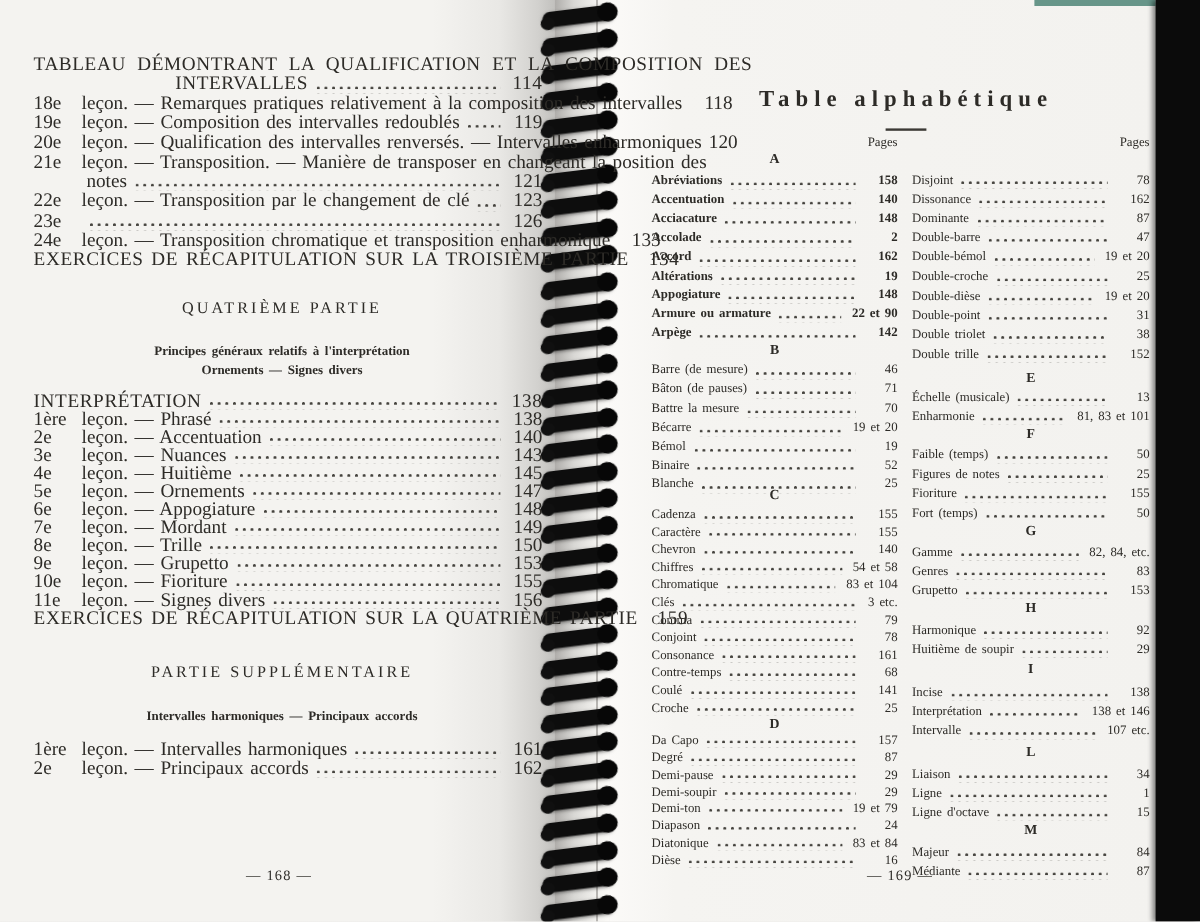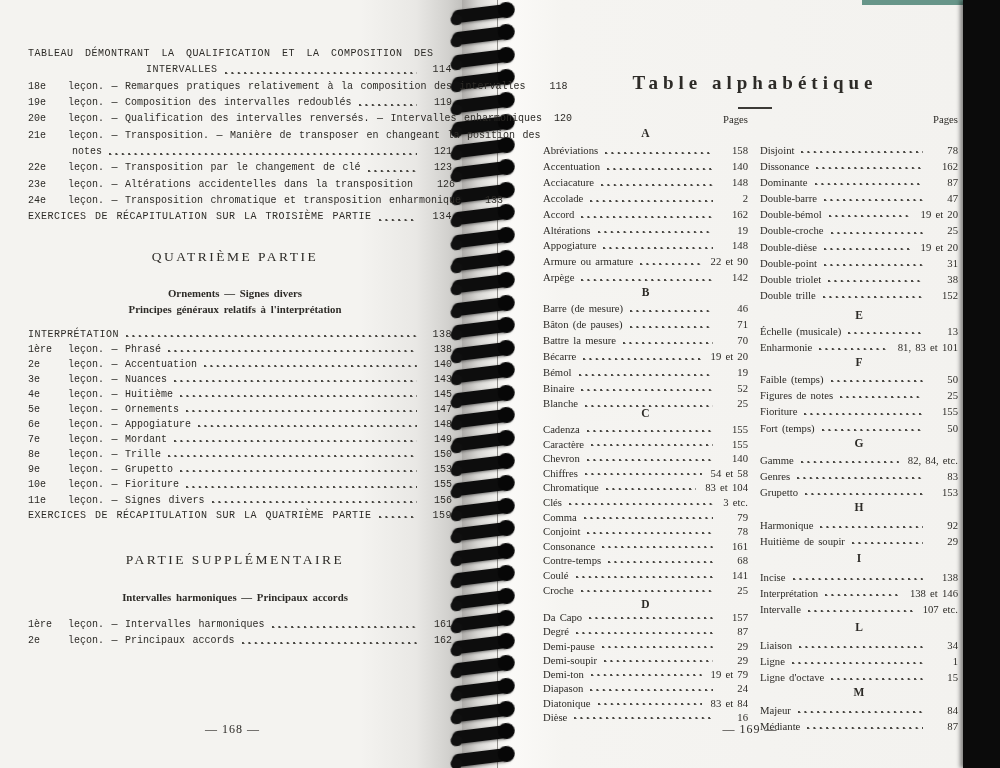--- a/index.html
+++ b/index.html
@@ -22,21 +22,21 @@
     box-shadow:-3px 0 4px rgba(0,0,0,.45);}
   .teal-strip{left:862px;top:0;width:101px;height:5px;background:#4d8577;opacity:.85;}
   .page-edge-line{left:497px;top:0;width:1px;height:768px;background:#908e8a;}
   
   .coil{position:absolute;left:452px;width:60px;height:13px;background:#0d0d0d;
     border-radius:7px;transform:rotate(-7deg);filter:blur(.4px);
     box-shadow:0 1px 3px rgba(20,20,20,.55);}
   .coil .knob-r{position:absolute;right:-3px;top:-2px;width:17px;height:16px;border-radius:50%;background:#070707;}
   .coil .knob-l{position:absolute;left:-2px;bottom:-2px;width:12px;height:11px;border-radius:50%;background:#101010;}
   
-  .toc-block{left:28px;width:424px;font-size:10px;font-family:Liberation Mono, monospace;}
+  .toc-block{left:28px;width:424px;font-size:16px;}
   .lrow{display:flex;align-items:baseline;word-spacing:1.5px;}
   .lrow .num{flex:0 0 40px;}
   .lrow .txt{flex:0 0 auto;white-space:nowrap;}
   .lrow.caps{letter-spacing:.5px;word-spacing:2px;}
   .lrow.spread{word-spacing:5px;}
   .leader{flex:1 1 0;min-width:0;height:10px;align-self:flex-end;margin:0 5px 1px 7px;
     background-image:radial-gradient(circle at 1.2px 1.2px,#46443f 1.05px,rgba(0,0,0,0) 1.25px);
     background-size:6.4px 6px;background-repeat:repeat-x;background-position:left bottom;}
   .spacer{flex:1 1 0;min-width:0;}
   .pg{flex:0 0 auto;min-width:26px;text-align:right;margin-left:4px;}
@@ -244,41 +244,40 @@
       <span class="pg">121</span>
     </div>
     <div class="lrow">
       <span class="num">22e</span>
       <span class="txt">leçon. — Transposition par le changement de clé</span>
       <span class="leader"></span>
       <span class="pg">123</span>
     </div>
     <div class="lrow">
       <span class="num">23e</span>
-      <span class="txt">leçon. — Altérations accidentelles dans la transposition</span>
       <span class="leader"></span>
       <span class="pg">126</span>
     </div>
     <div class="lrow">
       <span class="num">24e</span>
       <span class="txt">leçon. — Transposition chromatique et transposition enharmonique</span>
       <span class="leader"></span>
       <span class="pg">133</span>
     </div>
     <div class="lrow caps">
       <span class="txt">EXERCICES DE RÉCAPITULATION SUR LA TROISIÈME PARTIE</span>
       <span class="leader"></span>
       <span class="pg">134</span>
     </div>
   </div>
 
 <div class="abs h1" style="top:249px">QUATRIÈME PARTIE</div>
 <div id="part4-subt" class="abs subt" style="top:286px">
+    <div>Principes généraux relatifs à l'interprétation</div>
     <div>Ornements — Signes divers</div>
-    <div>Principes généraux relatifs à l'interprétation</div>
   </div>
 
 <div id="toc-part4" class="abs toc-block" style="top:327px;line-height:15.05px">
     <div class="lrow caps">
       <span class="txt">INTERPRÉTATION</span>
       <span class="leader"></span>
       <span class="pg">138</span>
     </div>
     <div class="lrow">
       <span class="num">1ère</span>
@@ -374,21 +373,21 @@
   </div>
 
 <div class="abs folio folio-left">— 168 —</div>
 
 <div class="abs rp-title">Table alphabétique</div>
 <div class="abs rp-rule"></div>
 
 <div id="col1" class="abs idx-col idx-col1">
   <div class="pages-hdr">Pages</div>
 <div class="ltr" style="top: 127px;">A</div>
-    <div class="grp" style="top: 143px; line-height: 15.9px;">
+    <div class="grp" style="top: 143px; line-height: 15.9px; font-weight: bold;">
       <div class="ie">
         <span class="term">Abréviations</span>
         <span class="leader"></span>
         <span class="pg">158</span>
       </div>
       <div class="ie">
         <span class="term">Accentuation</span>
         <span class="leader"></span>
         <span class="pg">140</span>
       </div>

